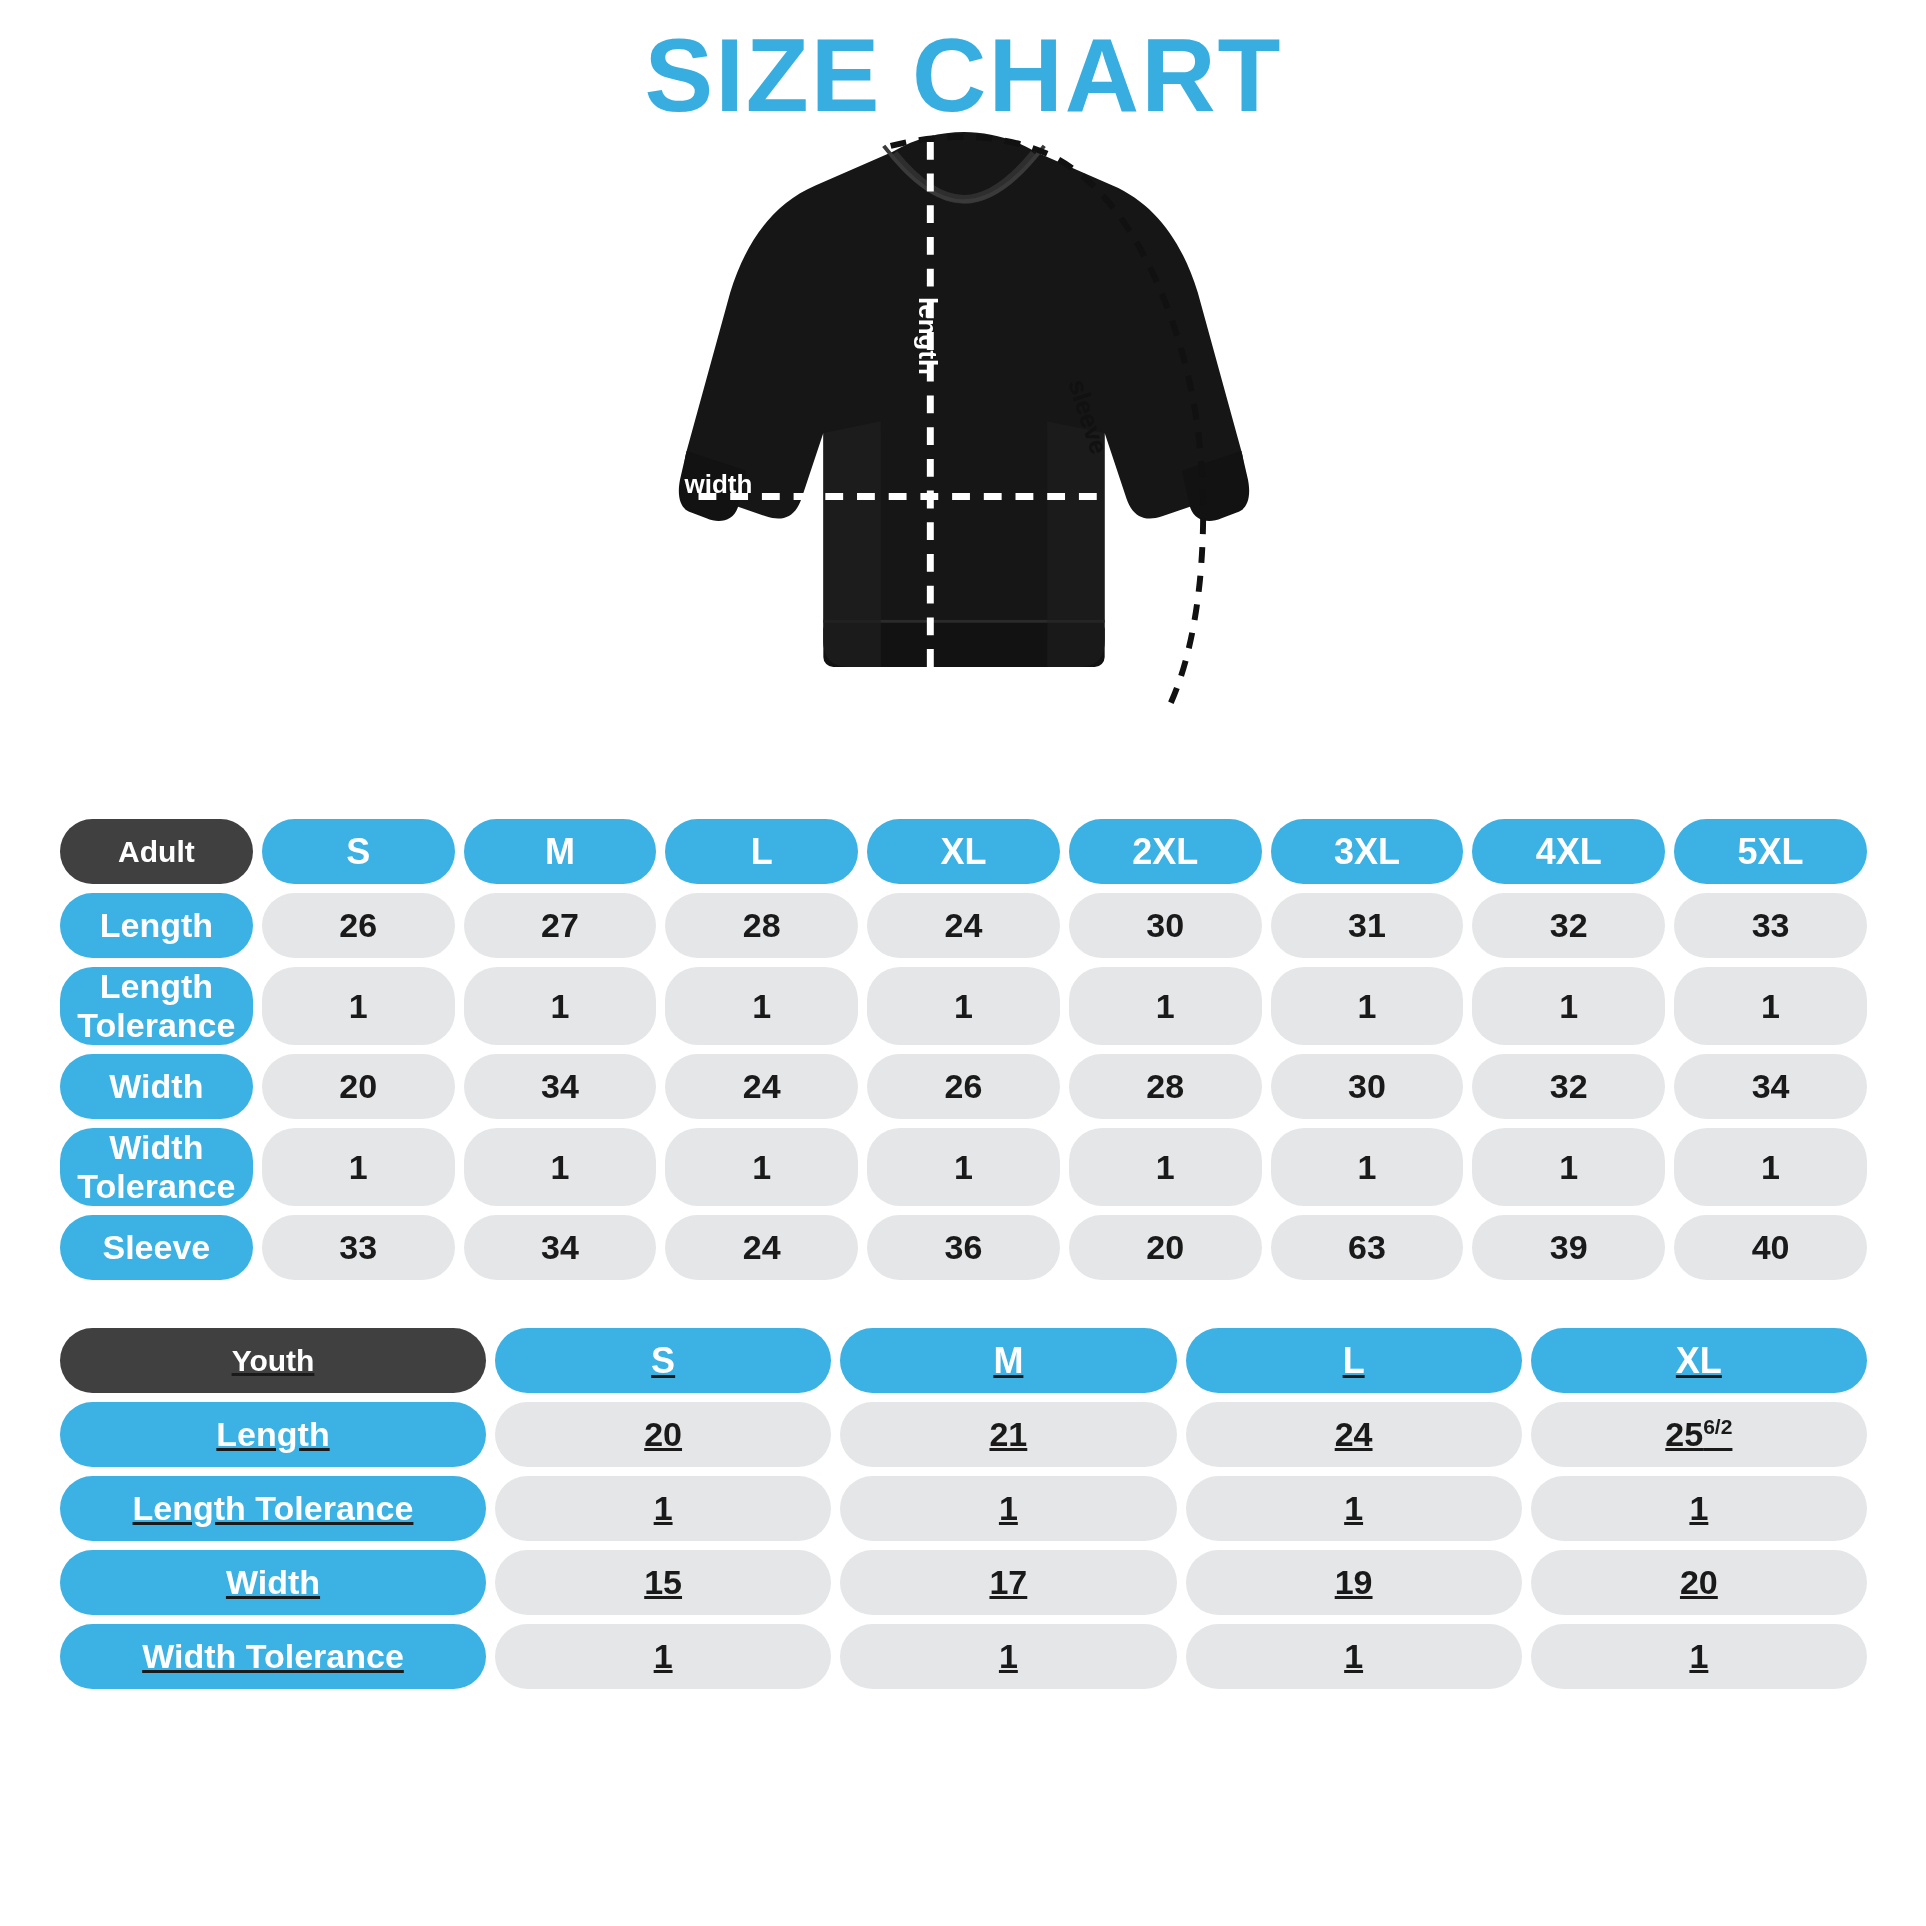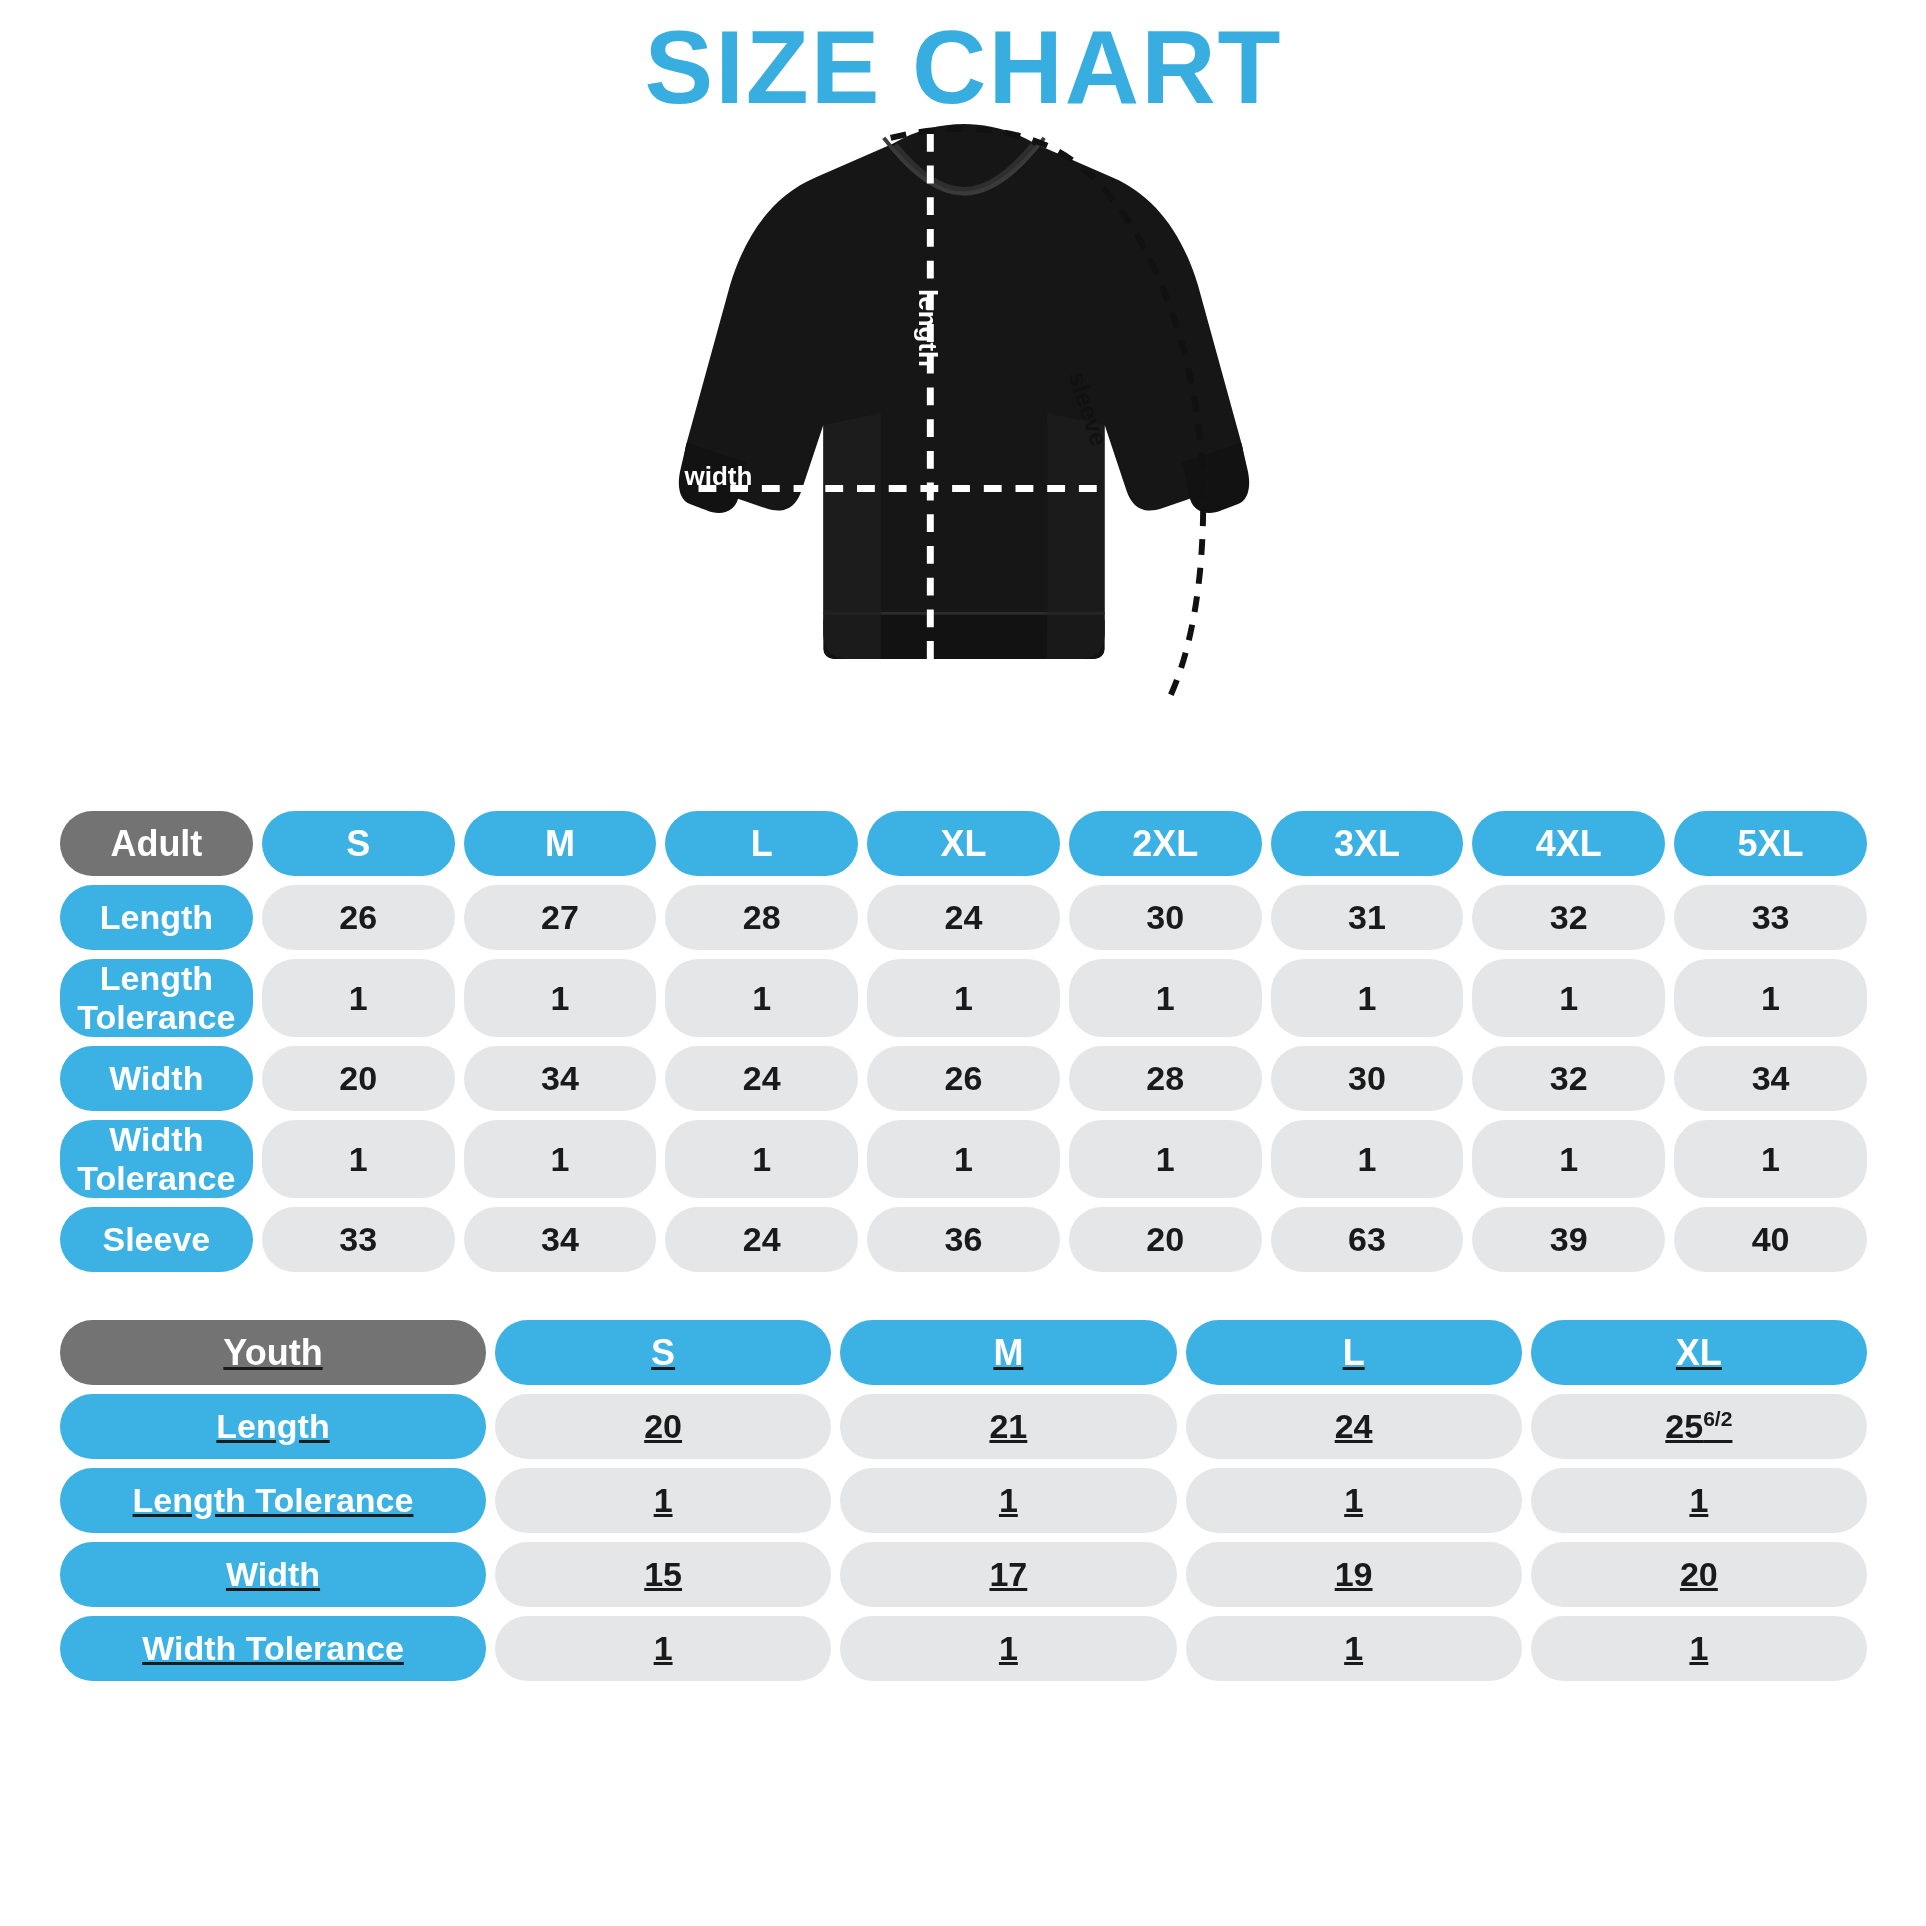--- a/index.html
+++ b/index.html
@@ -12,20 +12,21 @@
     height: 1927px;
     font-family: "Liberation Sans", sans-serif;
     color: #1a1a1a;
     overflow: hidden;
   }
   .page {
     position: relative;
     width: 1927px;
     height: 1579px;
     box-sizing: border-box;
+    margin-top: 8px;
   }
 
   
   .title {
     text-align: center;
     font-size: 103px;
     font-weight: bold;
     letter-spacing: 2px;
     color: #38aee0;
     padding-top: 14px;
@@ -100,23 +101,23 @@
     color: #ffffff;
     font-size: 34px;
     width: 426px;
   }
   table.sizes td.colhead {
     background: #3cb1e3;
     color: #ffffff;
     font-size: 36px;
   }
   table.sizes td.corner {
-    background: #737373;
+    background: #404040;
     color: #ffffff;
-    font-size: 36px;
+    font-size: 30px;
   }
   .frac {
     font-size: 0.62em;
     vertical-align: 0.55em;
     letter-spacing: 0;
   }
   .youth-block { margin-top: 30px; text-decoration: underline; }
 </style>
 </head>
 <body>

